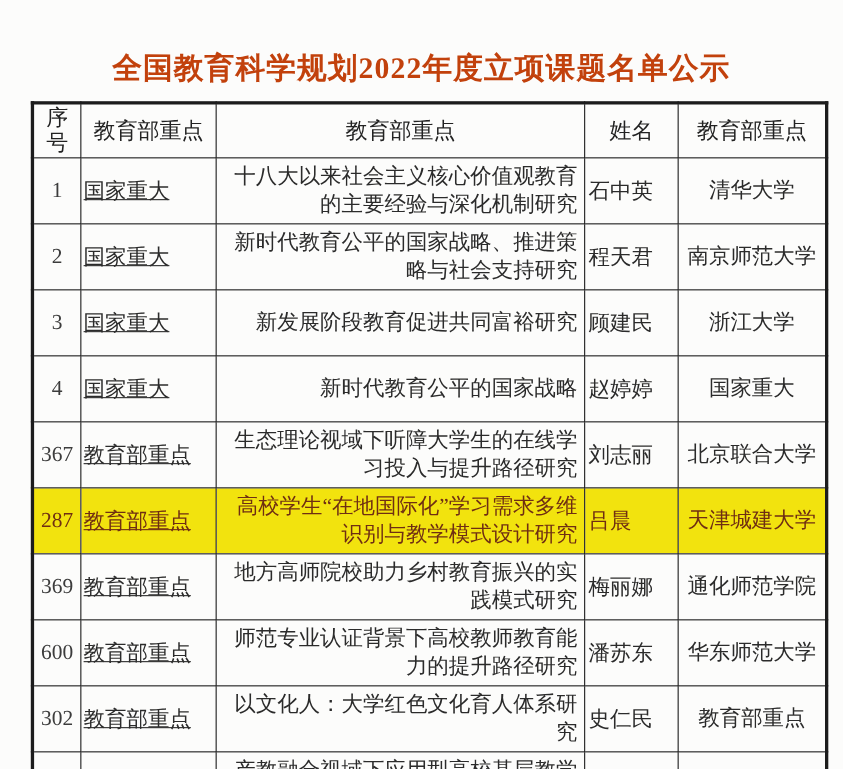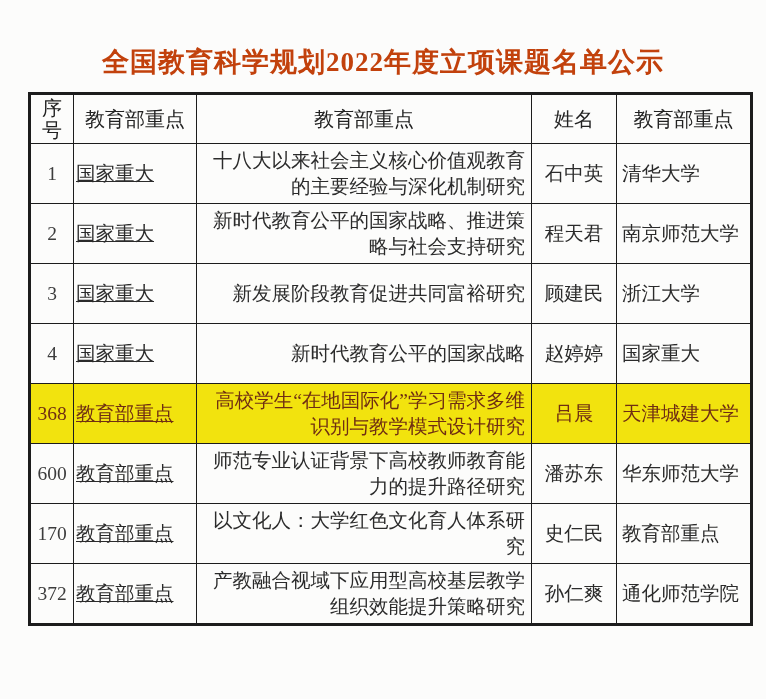--- a/index.html
+++ b/index.html
@@ -51,22 +51,22 @@
     color: #222;
   }
   td {
     font-size: 19.5px;
     height: 53px;
     color: var(--text, #2b2b2b);
   }
   .c-no     { text-align: center; color: #3c3c3c; }
   .c-cat    { text-align: left; padding: 0 2px; text-decoration: underline; }
   .c-title  { text-align: right; padding: 3px 6px; line-height: 1.3; }
-  .c-person { text-align: center; padding: 0 3px; }
-  .c-unit   { text-align: left; padding: 3px 5px; line-height: 1.3; }
+  .c-person { padding: 0 3px; }
+  .c-unit   { text-align: center; padding: 3px 5px; line-height: 1.3; }
   tr.highlight td {
     background: var(--hl-bg, #f2e30e);
     color: var(--hl-text, #6f2e13);
   }
   tr.highlight td.c-no { color: var(--hl-text, #6f2e13); }
 </style>
 </head>
 <body style="background: rgb(252, 252, 251);">
 
 <div class="page">
@@ -112,36 +112,50 @@
     <td class="c-person">顾建民</td>
     <td class="c-unit">浙江大学</td>
   </tr>
         <tr>
     <td class="c-no">4</td>
     <td class="c-cat">国家重大</td>
     <td class="c-title">新时代教育公平的国家战略</td>
     <td class="c-person">赵婷婷</td>
     <td class="c-unit">国家重大</td>
   </tr>
+        <tr>
+    <td class="c-no">367</td>
+    <td class="c-cat">教育部重点</td>
+    <td class="c-title">生态理论视域下听障大学生的在线学习投入与提升路径研究</td>
+    <td class="c-person">刘志丽</td>
+    <td class="c-unit">北京联合大学</td>
+  </tr>
         <tr class="highlight">
-    <td class="c-no">368</td>
+    <td class="c-no">287</td>
     <td class="c-cat">教育部重点</td>
     <td class="c-title">高校学生“在地国际化”学习需求多维识别与教学模式设计研究</td>
     <td class="c-person">吕晨</td>
     <td class="c-unit">天津城建大学</td>
+  </tr>
+        <tr>
+    <td class="c-no">369</td>
+    <td class="c-cat">教育部重点</td>
+    <td class="c-title">地方高师院校助力乡村教育振兴的实践模式研究</td>
+    <td class="c-person">梅丽娜</td>
+    <td class="c-unit">通化师范学院</td>
   </tr>
         <tr>
     <td class="c-no">600</td>
     <td class="c-cat">教育部重点</td>
     <td class="c-title">师范专业认证背景下高校教师教育能力的提升路径研究</td>
     <td class="c-person">潘苏东</td>
     <td class="c-unit">华东师范大学</td>
   </tr>
         <tr>
-    <td class="c-no">170</td>
+    <td class="c-no">302</td>
     <td class="c-cat">教育部重点</td>
     <td class="c-title">以文化人：大学红色文化育人体系研究</td>
     <td class="c-person">史仁民</td>
     <td class="c-unit">教育部重点</td>
   </tr>
         <tr>
     <td class="c-no">372</td>
     <td class="c-cat">教育部重点</td>
     <td class="c-title">产教融合视域下应用型高校基层教学组织效能提升策略研究</td>
     <td class="c-person">孙仁爽</td>

